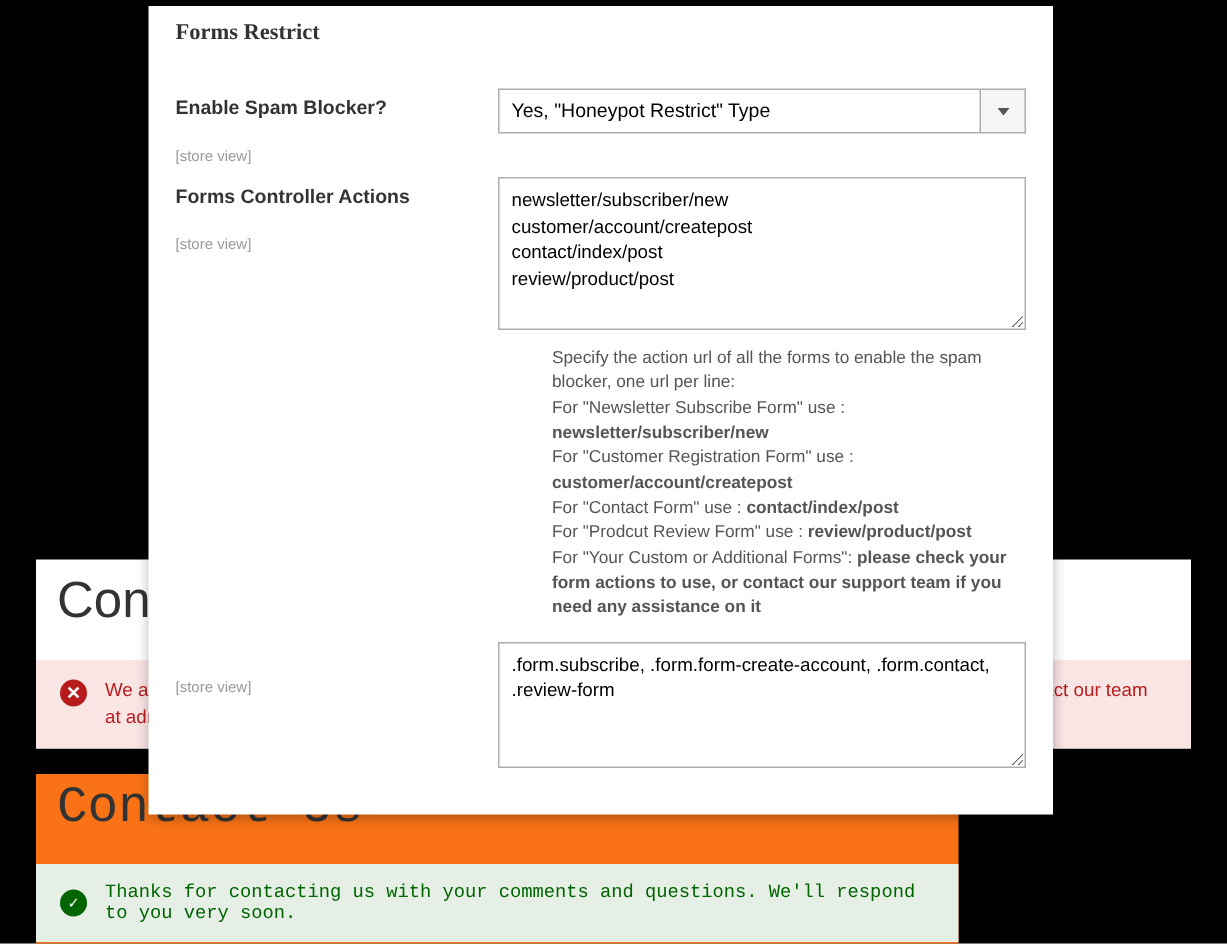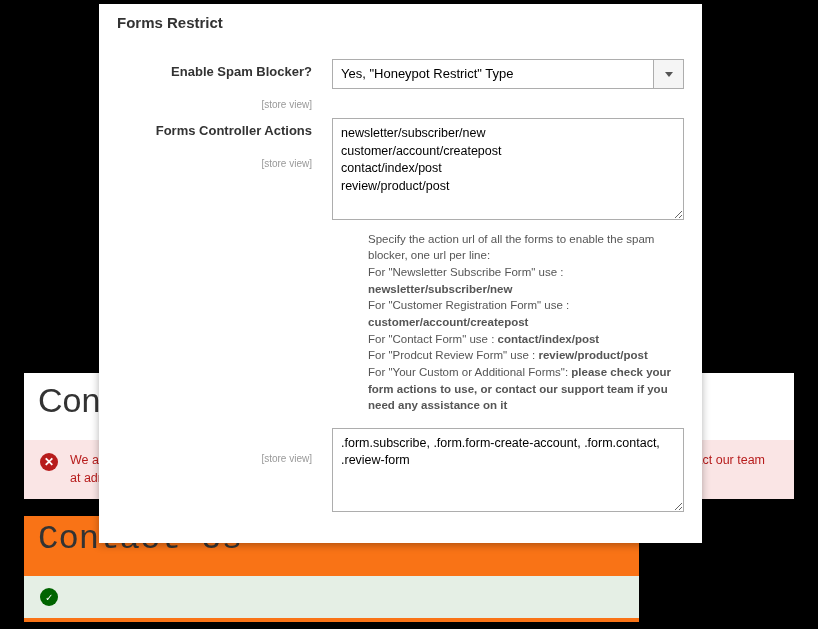--- a/index.html
+++ b/index.html
@@ -20,28 +20,29 @@
   background: #fff;
   padding: 10px 18px 20px 18px;
   z-index: 10;
   box-shadow: 0 2px 8px rgba(0,0,0,0.3);
 }
 .section-title {
   font-weight: bold;
   font-size: 15px;
   color: #333;
   margin-bottom: 28px;
+  font-family: Liberation Serif, serif;
 }
 .form-row {
   display: flex;
   margin-bottom: 8px;
 }
 .label-col {
   width: 215px;
-  text-align: right;
+  text-align: left;
   padding-right: 20px;
   padding-top: 5px;
 }
 .label-main {
   font-weight: bold;
   font-size: 13px;
   color: #333;
 }
 .label-scope {
   font-size: 10px;
@@ -180,20 +181,21 @@
   <div class="error-banner">
     <div class="error-icon">✕</div>
     <div class="error-text">We are sorry, you can not submit this form for now. Our spam blocker tool has detected you as a bot. Please contact our team at admin@store.com in case you are not a bot</div>
   </div>
 </div>
 
 <div class="contact-page-2">
   <div class="contact-header-2">Contact Us</div>
   <div class="success-banner">
     <div class="success-icon">✓</div>
+    <div class="success-text">Thanks for contacting us with your comments and questions. We'll respond to you very soon.</div>
   </div>
 </div>
 
 <div class="admin-panel">
   <div class="section-title">Forms Restrict</div>
 
   <div class="form-row">
     <div class="label-col">
       <div class="label-main">Enable Spam Blocker?</div>
       <div class="label-scope">[store view]</div>

